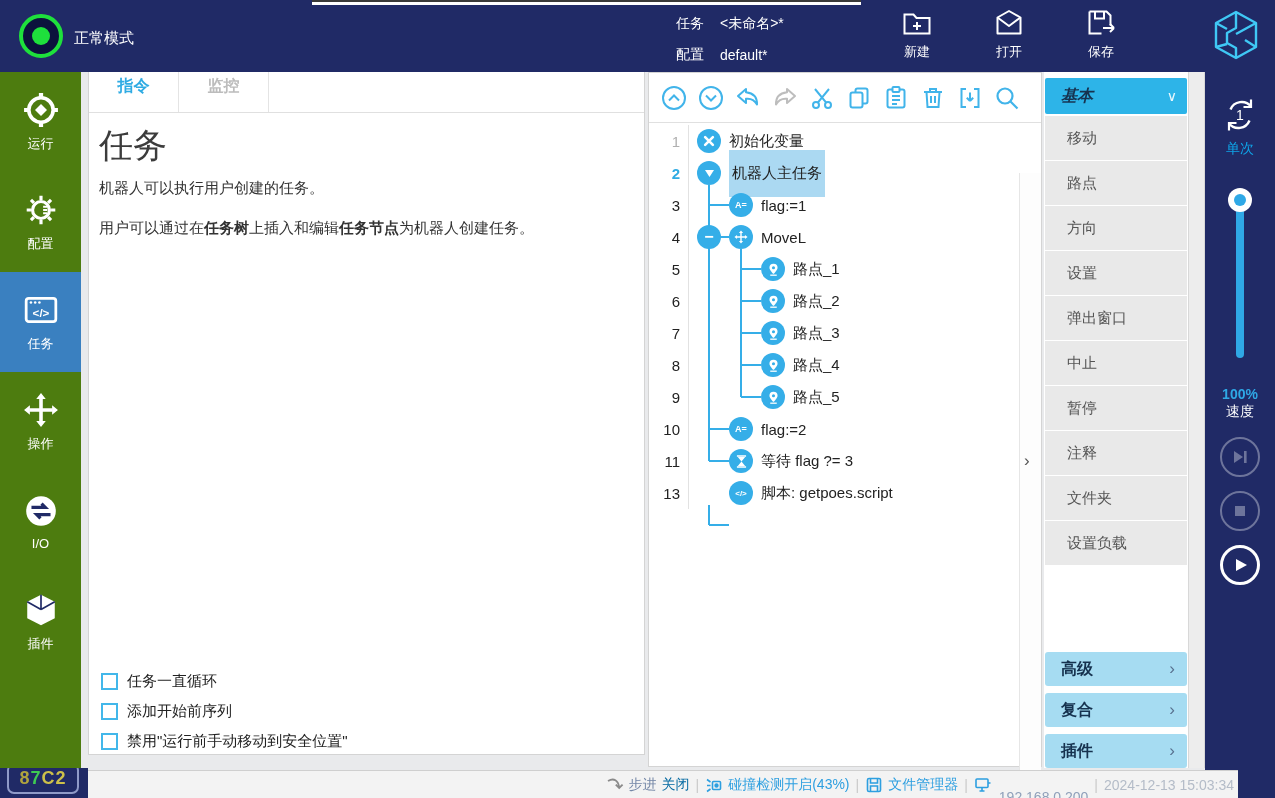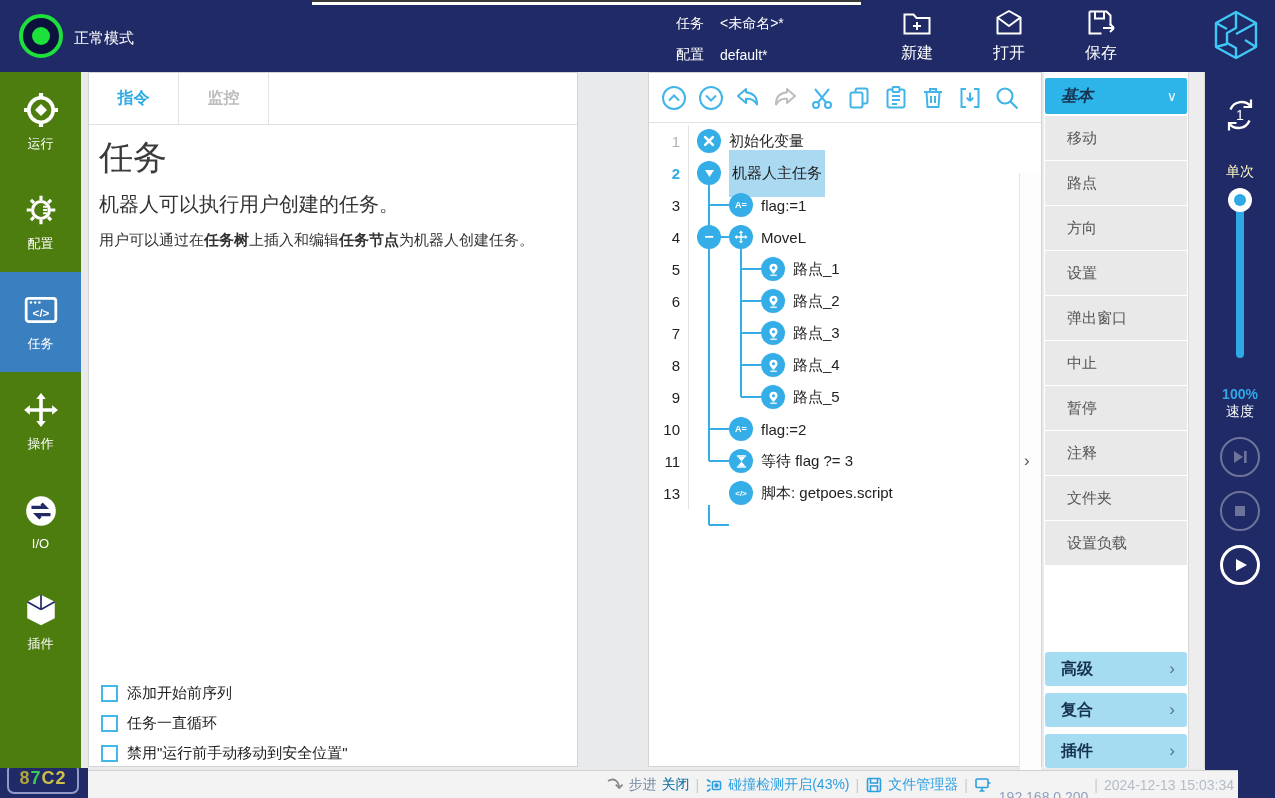--- a/index.html
+++ b/index.html
@@ -13,39 +13,39 @@
   #statuslight { position:absolute; left:19px; top:14px; width:44px; height:44px; border-radius:50%;
     background:#0c123d; border:4px solid #1ee03c; display:flex; align-items:center; justify-content:center; }
   #statuslight .dot { width:18px; height:18px; border-radius:50%; background:#1ee03c; }
   #modelabel { position:absolute; left:74px; top:29px; color:#fff; font-size:15px; }
   #filegroup { position:absolute; left:676px; top:11px; color:#fff; font-size:14px; }
   #filegroup .row { height:26px; display:flex; align-items:center; margin-bottom:5px; }
   #filegroup .lbl { width:44px; }
   .topactions { position:absolute; top:8px; display:flex; gap:38px; left:890px; }
   .topaction { width:54px; display:flex; flex-direction:column; align-items:center; color:#fff; cursor:pointer; }
   .topaction .tico { width:30px; height:30px; color:#fff; }
-  .topaction .tlbl { font-size:16px; margin-top:5px; }
+  .topaction .tlbl { font-size:13px; margin-top:5px; }
   #logo { position:absolute; right:16px; top:10px; width:46px; height:50px; color:#3fc8f5; }
 
   
   #sidebar { position:absolute; left:0; top:72px; width:81px; height:696px; background:#4d7c0f; z-index:4; }
   .sb-item { height:100px; display:flex; flex-direction:column; align-items:center; justify-content:center; color:#fff; cursor:pointer; }
   .sb-item .sico { width:36px; height:36px; color:#fff; }
   .sb-item .slbl { font-size:13px; margin-top:7px; }
   .sb-item.active { background:#3a80c0; }
 
   
-  #mainpanel { position:absolute; left:88px; top:72px; width:490px; height:695px; background:#fff; border:1px solid #d4d4d4; }
+  #mainpanel { position:absolute; left:88px; top:60px; width:557px; height:695px; background:#fff; border:1px solid #d4d4d4; }
   #tabbar { height:52px; border-bottom:1px solid #e0e0e0; display:flex; }
   .tab { width:90px; display:flex; align-items:center; justify-content:center; font-size:16px; font-weight:bold;
     border-right:1px solid #e4e4e4; cursor:pointer; }
   .tab.active { color:#2fabe3; }
   .tab.inactive { color:#bcbcbc; }
   #page-title { position:absolute; left:10px; top:62px; font-size:34px; color:#3c3c3c; }
-  #desc1 { position:absolute; left:10px; top:118px; font-size:20px; color:#333; }
+  #desc1 { position:absolute; left:10px; top:118px; font-size:15px; color:#333; }
   #desc2 { position:absolute; left:10px; top:158px; font-size:15px; color:#333; }
   #desc2 b { font-weight:bold; }
   #checks { position:absolute; left:12px; top:605px; }
   .chk { display:flex; align-items:center; height:30px; }
   .box { width:17px; height:17px; border:2px solid #42b7ea; background:#fff; margin-right:9px; flex:none; }
   .chk .clbl { font-size:15px; color:#222; }
 
   
   #treepanel { position:absolute; left:648px; top:72px; width:394px; height:695px; background:#fff; border:1px solid #d4d4d4; }
   #treetoolbar { height:50px; border-bottom:1px solid #e0e0e0; display:flex; align-items:center; padding-left:12px; gap:11px; }
@@ -84,21 +84,21 @@
 
   
   #scrollstrip { position:absolute; left:1188px; top:72px; width:17px; height:696px; background:#ededed;
     border-left:1px solid #d8d8d8; border-right:1px solid #d8d8d8; }
 
   
   #runbar { position:absolute; left:1205px; top:72px; width:70px; height:698px; background:#202a66; z-index:3; }
   #cycle { position:absolute; left:16px; top:24px; width:38px; height:38px; color:#fff; cursor:pointer; }
   #cyclecount { position:absolute; left:16px; top:24px; width:38px; height:38px; display:flex; align-items:center;
     justify-content:center; color:#fff; font-size:14px; }
-  #cyclelbl { position:absolute; left:0; top:68px; width:70px; text-align:center; color:#fef9c3; font-size:14px;margin-top:23px; }
+  #cyclelbl { position:absolute; left:0; top:68px; width:70px; text-align:center; color:#0ea5e9; font-size:14px; }
   #slidertrack { position:absolute; left:31px; top:120px; width:8px; height:166px; border-radius:4px; background:#2fa8e6; cursor:pointer; }
   #sliderknob { position:absolute; left:23px; top:116px; width:24px; height:24px; border-radius:50%; background:#fff;
     display:flex; align-items:center; justify-content:center; cursor:pointer; }
   #sliderknob .kin { width:12px; height:12px; border-radius:50%; background:#2fa8e6; }
   #speedpct { position:absolute; left:0; top:314px; width:70px; text-align:center; color:#2fa8e6; font-size:14px; font-weight:bold; }
   #speedlbl { position:absolute; left:0; top:331px; width:70px; text-align:center; color:#fff; font-size:14px; }
   .rbtn { position:absolute; left:15px; width:40px; height:40px; border-radius:50%; display:flex; align-items:center; justify-content:center; }
   .rbtn.dim { border:2px solid rgba(255,255,255,0.35); color:rgba(255,255,255,0.35); }
   .rbtn.lit { border:3px solid #fff; color:#fff; cursor:pointer; }
   .rbtn .gly { width:18px; height:18px; }
@@ -255,26 +255,26 @@
     <div class="tab active">指令</div>
     <div class="tab inactive">监控</div>
   </div>
   <div id="page-title">任务</div>
   <div id="desc1">机器人可以执行用户创建的任务。</div>
   <div id="desc2"><span>用户可以通过在</span><b>任务树</b><span>上插入和编辑</span><b>任务节点</b><span>为机器人创建任务。</span></div>
   <div id="checks">
 
       <div class="chk">
         <span class="box"></span>
-        <span class="clbl">添加开始前序列</span>
+        <span class="clbl">任务一直循环</span>
       </div>
 
       <div class="chk">
         <span class="box"></span>
-        <span class="clbl">任务一直循环</span>
+        <span class="clbl">添加开始前序列</span>
       </div>
 
       <div class="chk">
         <span class="box"></span>
         <span class="clbl">禁用"运行前手动移动到安全位置"</span>
       </div>
     </div>
 </div>
 
 <div id="treepanel">

